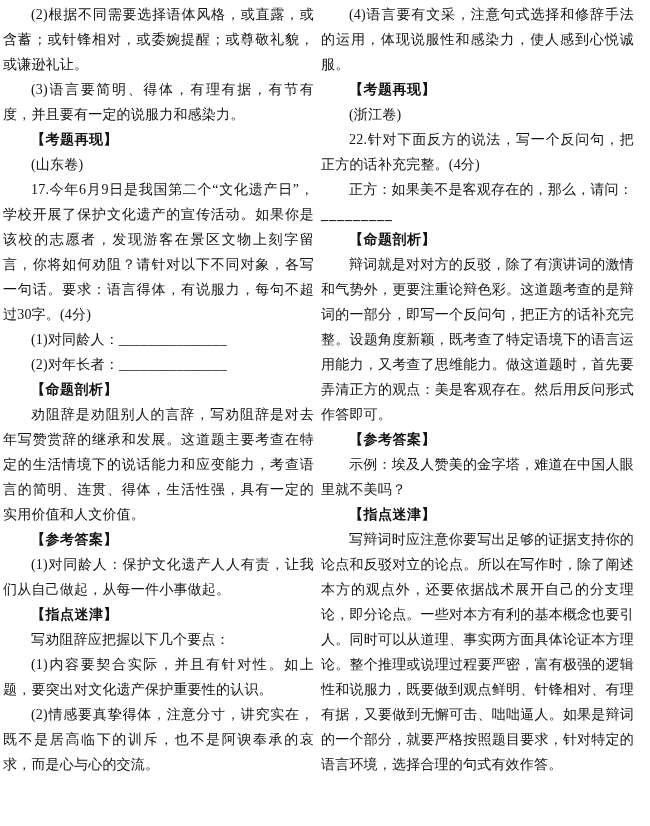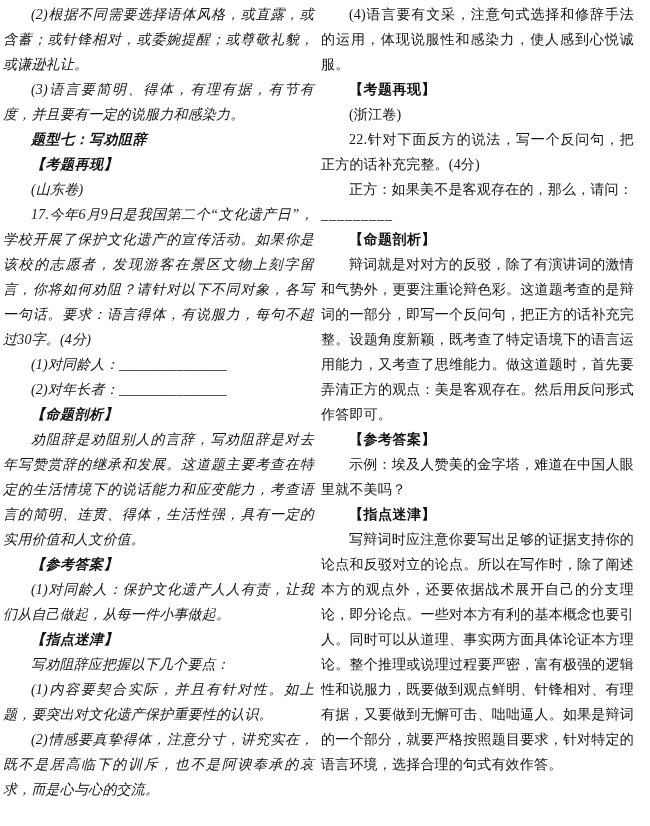--- a/index.html
+++ b/index.html
@@ -20,21 +20,21 @@
     width: 650px;
     height: 826px;
     padding: 2px 2px 0 3px;
     background: #ffffff;
   }
   .col {
     font-size: 14px;
     line-height: 25px;
     letter-spacing: 0.2px;
   }
-  .col-left  { width: 311px; margin-right: 7px; font-style: italic; }
+  .col-left  { width: 311px; margin-right: 7px; }
   .col-right { width: 313px; }
 
   p { margin: 0; }
 
   
   .p {
     text-indent: 2em;
     text-align: justify;
   }
   
@@ -47,30 +47,30 @@
   
   .pb {
     text-indent: 2em;
     white-space: nowrap;
     overflow: hidden;
   }
   
   .blank {
     text-indent: 0;
     letter-spacing: 1px;
+    font-weight: bold;
   }
 </style>
 </head>
 <body style="background: rgb(255, 255, 255); color: rgb(20, 20, 20);">
 
 <div class="page">
   <div class="col col-left" id="col-left">
       <p class="p">(2)根据不同需要选择语体风格，或直露，或含蓄；或针锋相对，或委婉提醒；或尊敬礼貌，或谦逊礼让。</p>
       <p class="p">(3)语言要简明、得体，有理有据，有节有度，并且要有一定的说服力和感染力。</p>
-      <p class="hs">题型七：写劝阻辞</p>
       <p class="h">【考题再现】</p>
       <p class="p">(山东卷)</p>
       <p class="p">17.今年6月9日是我国第二个“文化遗产日”，学校开展了保护文化遗产的宣传活动。如果你是该校的志愿者，发现游客在景区文物上刻字留言，你将如何劝阻？请针对以下不同对象，各写一句话。要求：语言得体，有说服力，每句不超过30字。(4分)</p>
       <p class="pb">(1)对同龄人：_______________</p>
       <p class="pb">(2)对年长者：_______________</p>
       <p class="h">【命题剖析】</p>
       <p class="p">劝阻辞是劝阻别人的言辞，写劝阻辞是对去年写赞赏辞的继承和发展。这道题主要考查在特定的生活情境下的说话能力和应变能力，考查语言的简明、连贯、得体，生活性强，具有一定的实用价值和人文价值。</p>
       <p class="h">【参考答案】</p>
       <p class="p">(1)对同龄人：保护文化遗产人人有责，让我们从自己做起，从每一件小事做起。</p>
       <p class="h">【指点迷津】</p>

